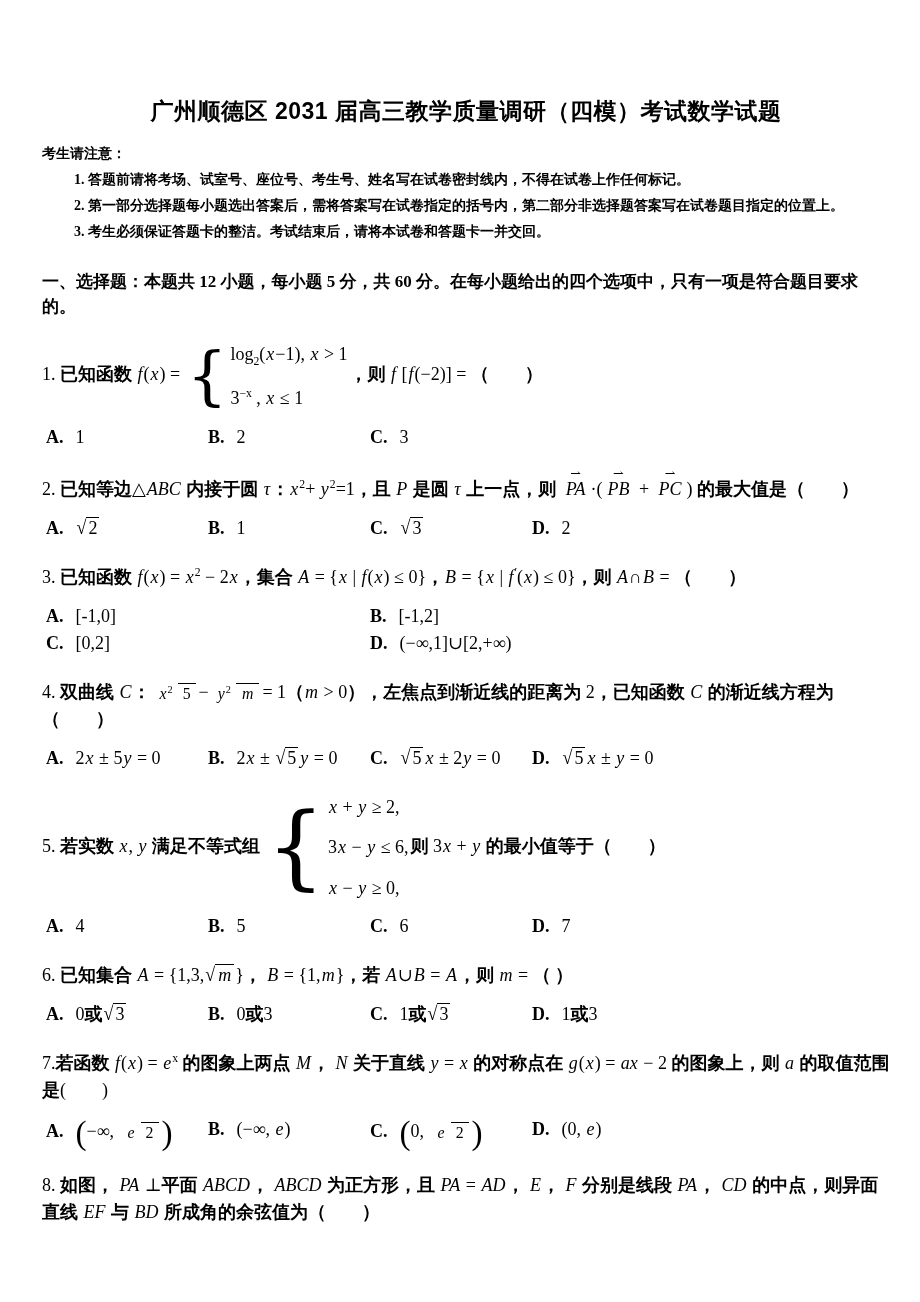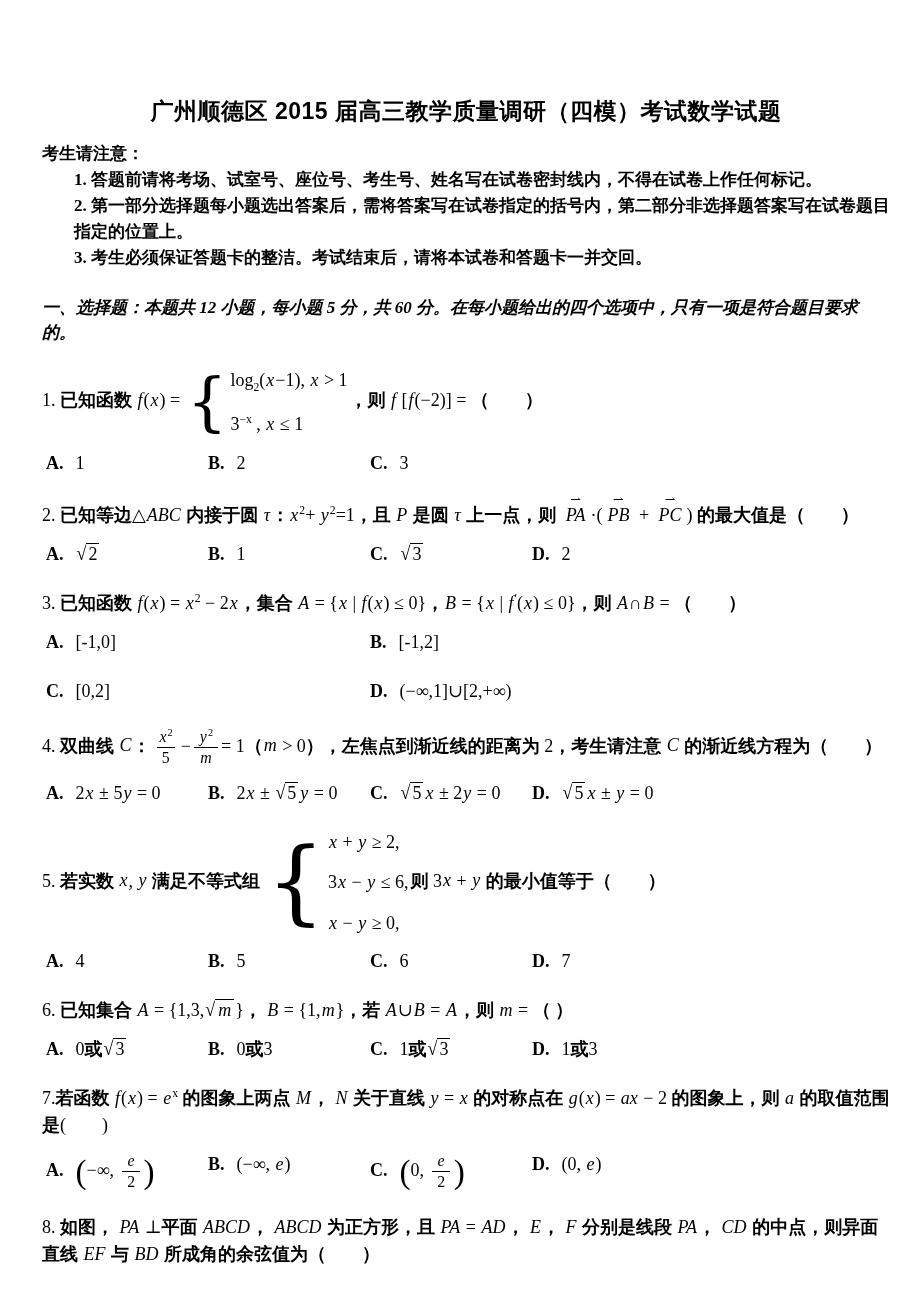--- a/index.html
+++ b/index.html
@@ -6,57 +6,57 @@
   body{
     width:920px;height:1302px;overflow:hidden;color:#000;
     font-family:"Liberation Serif","DejaVu Serif",serif;
     -webkit-font-smoothing:antialiased;
   }
   .page{padding:0 30px 0 42px;}
   .title{
     text-align:center;font-family:"Liberation Sans","DejaVu Sans",sans-serif;
     font-weight:700;font-size:23px;margin:96px 0 0 0;letter-spacing:.5px;
   }
-  .notice{margin-top:14px;font-size:17px;line-height:26px;}
+  .notice{margin-top:14px;font-size:14px;line-height:26px;}
   .notice-head{font-weight:600;}
   .notice-item{font-weight:600;margin-left:32px;}
-  .section{margin-top:24px;font-size:17px;line-height:25px;font-weight:600;font-style:italic;}
+  .section{margin-top:24px;font-size:17px;line-height:25px;font-weight:600;}
   .q{margin-top:22px;font-size:18px;line-height:1.5;}
   .stem{min-height:27px;}
   .opts{margin-top:12px;padding-left:4px;display:grid;}
   .row4{grid-template-columns:162px 162px 162px 1fr;}
-  .grid2{grid-template-columns:324px 1fr;row-gap:22px;}
+  .grid2{grid-template-columns:324px 1fr;}
   .opt{white-space:nowrap;}
   .olabel{font-weight:700;margin-right:12px;}
   .cjk{font-weight:600;}
   .lat{font-weight:400;}
   .mit{font-style:italic;font-weight:400;padding:0 1px;}
   sup.msup,sub.msub{font-size:65%;font-weight:400;}
   .msqrt{display:inline-block;white-space:nowrap;margin:0 1px;}
   .rsign{display:inline-block;transform:scaleY(1.08);}
   .rad{display:inline-block;border-top:1.5px solid #000;line-height:1.15;padding:0 2px;}
   .mfrac{
-    display:inline-flex;flex-direction:column;align-items:center;
+    display:inline-flex;flex-direction:row;align-items:center;
     vertical-align:middle;font-size:88%;line-height:1.25;margin:0 3px;text-align:right;
   }
   .fnum{padding:0 5px;}
   .fden{border-top:1.5px solid #000;padding:0 5px;}
   .mvec{display:inline-block;position:relative;margin:0 2px;padding:3px 2px 0 2px;}
   .varr{position:absolute;top:-9px;left:50%;transform:translateX(-50%);font-size:13px;font-weight:400;}
   .mcases{display:inline-flex;align-items:center;vertical-align:middle;margin:2px 2px;}
   .cbrace{font-family:"DejaVu Serif",serif;font-weight:400;line-height:.92;display:inline-block;}
   .crows{display:inline-flex;flex-direction:column;gap:18px;text-align:left;margin-left:3px;}
   .crow{line-height:1.25;white-space:nowrap;}
   .mbig{display:inline-block;font-size:185%;line-height:1;vertical-align:middle;font-weight:400;}
 </style>
 </head>
 <body>
 
 <div class="page">
-  <h1 class="title">广州顺德区 2015 届高三教学质量调研（四模）考试数学试题</h1>
+  <h1 class="title">广州顺德区 2031 届高三教学质量调研（四模）考试数学试题</h1>
   <div class="notice">
     <div class="notice-head">考生请注意：</div>
     <div>
         <div class="notice-item">1. 答题前请将考场、试室号、座位号、考生号、姓名写在试卷密封线内，不得在试卷上作任何标记。</div>
         <div class="notice-item">2. 第一部分选择题每小题选出答案后，需将答案写在试卷指定的括号内，第二部分非选择题答案写在试卷题目指定的位置上。</div>
         <div class="notice-item">3. 考生必须保证答题卡的整洁。考试结束后，请将本试卷和答题卡一并交回。</div>
       </div>
   </div>
   <div class="section">一、选择题：本题共 12 小题，每小题 5 分，共 60 分。在每小题给出的四个选项中，只有一项是符合题目要求的。</div>
   <div>
@@ -92,21 +92,21 @@
           <div class="opt"><span class="olabel">D.</span><span class="ocontent"><span class="mtxt lat">(−∞,1]∪[2,+∞)</span></span></div>
         </div>
       </div>
       <div class="q">
         <div class="stem"><span class="mtxt lat">4. </span><span class="mtxt cjk">双曲线</span><span class="mtxt lat"> </span><span class="mit">C</span><span class="mtxt cjk">：</span><span class="mfrac">
             <span class="fnum"><span class="mit">x</span><sup class="msup">2</sup></span>
             <span class="fden"><span class="mtxt lat">5</span></span>
           </span><span class="mtxt lat">−</span><span class="mfrac">
             <span class="fnum"><span class="mit">y</span><sup class="msup">2</sup></span>
             <span class="fden"><span class="mit">m</span></span>
-          </span><span class="mtxt lat">= 1</span><span class="mtxt cjk">（</span><span class="mit">m</span><span class="mtxt lat"> &gt; 0</span><span class="mtxt cjk">），左焦点到渐近线的距离为</span><span class="mtxt lat"> 2</span><span class="mtxt cjk">，考生请注意</span><span class="mtxt lat"> </span><span class="mit">C</span><span class="mtxt lat"> </span><span class="mtxt cjk">的渐近线方程为（　　）</span></div>
+          </span><span class="mtxt lat">= 1</span><span class="mtxt cjk">（</span><span class="mit">m</span><span class="mtxt lat"> &gt; 0</span><span class="mtxt cjk">），左焦点到渐近线的距离为</span><span class="mtxt lat"> 2</span><span class="mtxt cjk">，已知函数</span><span class="mtxt lat"> </span><span class="mit">C</span><span class="mtxt lat"> </span><span class="mtxt cjk">的渐近线方程为（　　）</span></div>
         <div class="opts row4">
           <div class="opt"><span class="olabel">A.</span><span class="ocontent"><span class="mtxt lat">2</span><span class="mit">x</span><span class="mtxt lat"> ± 5</span><span class="mit">y</span><span class="mtxt lat"> = 0</span></span></div>
           <div class="opt"><span class="olabel">B.</span><span class="ocontent"><span class="mtxt lat">2</span><span class="mit">x</span><span class="mtxt lat"> ± </span><span class="msqrt"><span class="rsign">√</span><span class="rad"><span class="mtxt lat">5</span></span></span><span class="mit">y</span><span class="mtxt lat"> = 0</span></span></div>
           <div class="opt"><span class="olabel">C.</span><span class="ocontent"><span class="msqrt"><span class="rsign">√</span><span class="rad"><span class="mtxt lat">5</span></span></span><span class="mit">x</span><span class="mtxt lat"> ± 2</span><span class="mit">y</span><span class="mtxt lat"> = 0</span></span></div>
           <div class="opt"><span class="olabel">D.</span><span class="ocontent"><span class="msqrt"><span class="rsign">√</span><span class="rad"><span class="mtxt lat">5</span></span></span><span class="mit">x</span><span class="mtxt lat"> ± </span><span class="mit">y</span><span class="mtxt lat"> = 0</span></span></div>
         </div>
       </div>
       <div class="q">
         <div class="stem"><span class="mtxt lat">5. </span><span class="mtxt cjk">若实数</span><span class="mtxt lat"> </span><span class="mit">x</span><span class="mtxt lat">, </span><span class="mit">y</span><span class="mtxt lat"> </span><span class="mtxt cjk">满足不等式组</span><span class="mtxt lat"> </span><span class="mcases">
             <span class="cbrace" style="font-size: 92px;">{</span>

